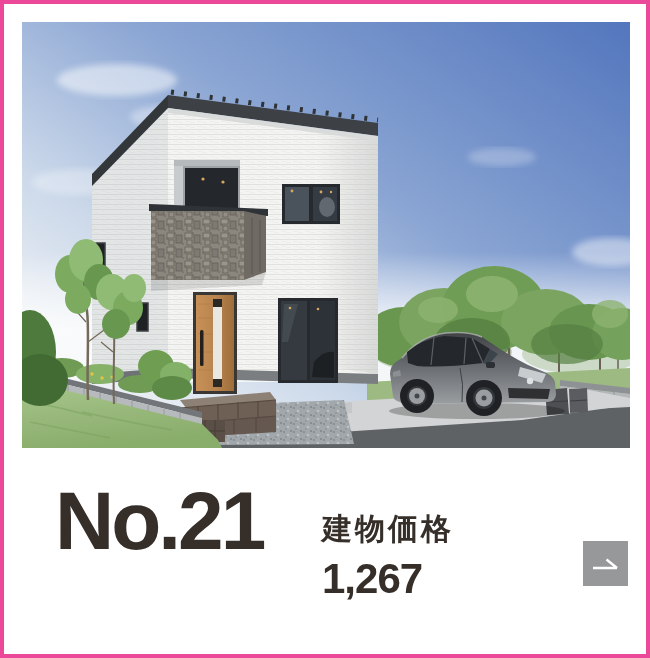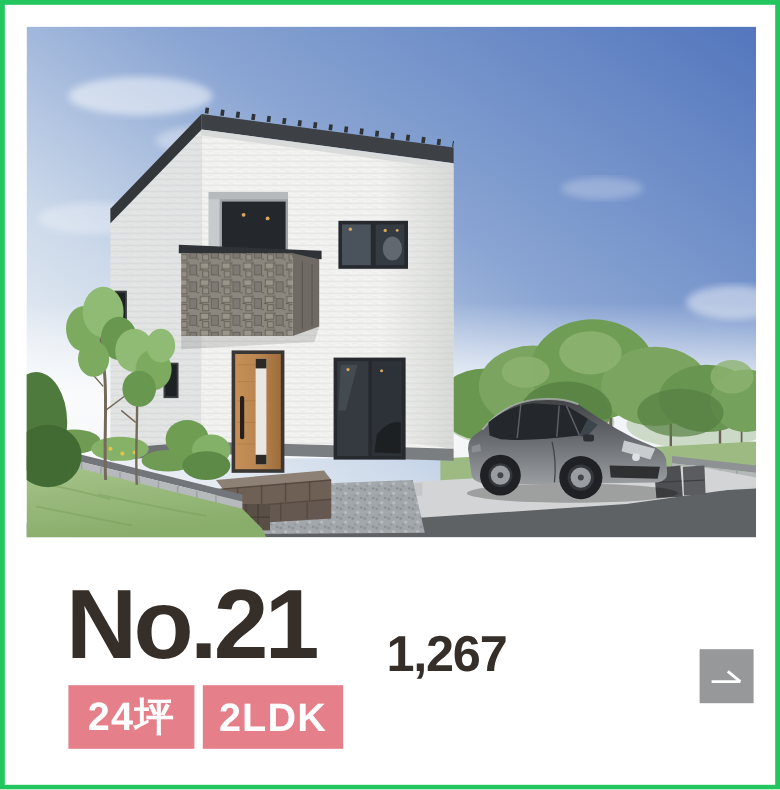--- a/index.html
+++ b/index.html
@@ -2,21 +2,21 @@
 <html><head>
 <meta charset="utf-8">
 <style>
   html,body{margin:0;padding:0;background:#ffffff;}
   *{box-sizing:border-box;}
   body{font-family:"Liberation Sans","DejaVu Sans",sans-serif;}
 
   .card{
     position:relative;
     width:650px;height:658px;
-    border:4px solid #22c55e;
+    border:4px solid #ec4899;
     background:#ffffff;
     overflow:hidden;
   }
 
   
   .photo{
     position:absolute;left:18px;top:18px;width:608px;height:426px;
     overflow:hidden;
   }
   .photo svg{display:block;width:608px;height:426px;}
@@ -319,26 +319,23 @@
           <circle cx="462" cy="376" r="11" fill="#35383b"></circle>
           <circle cx="462" cy="376" r="8.5" fill="#9a9ea2"></circle>
           <circle cx="462" cy="376" r="2.5" fill="#44474a"></circle>
         </g>
       </g>
     </svg>
   </div>
 
   <div class="title">No.21</div>
 
-  <div class="badges">
-    <div class="badge b-area">24坪</div>
-    <div class="badge b-layout">2LDK</div>
-  </div>
 
   <div class="price-block">
+    <div class="price-label">建物価格</div>
     <div class="price-line">
       <span class="price-value">1,267</span>
     </div>
   </div>
 
   <button class="arrow-btn">
     <svg width="45" height="45" viewBox="0 0 45 45">
       <path d="M10 27 H34 M34 27 L23.5 18.5" fill="none" stroke="#ffffff" stroke-width="2.4"></path>
     </svg>
   </button>

